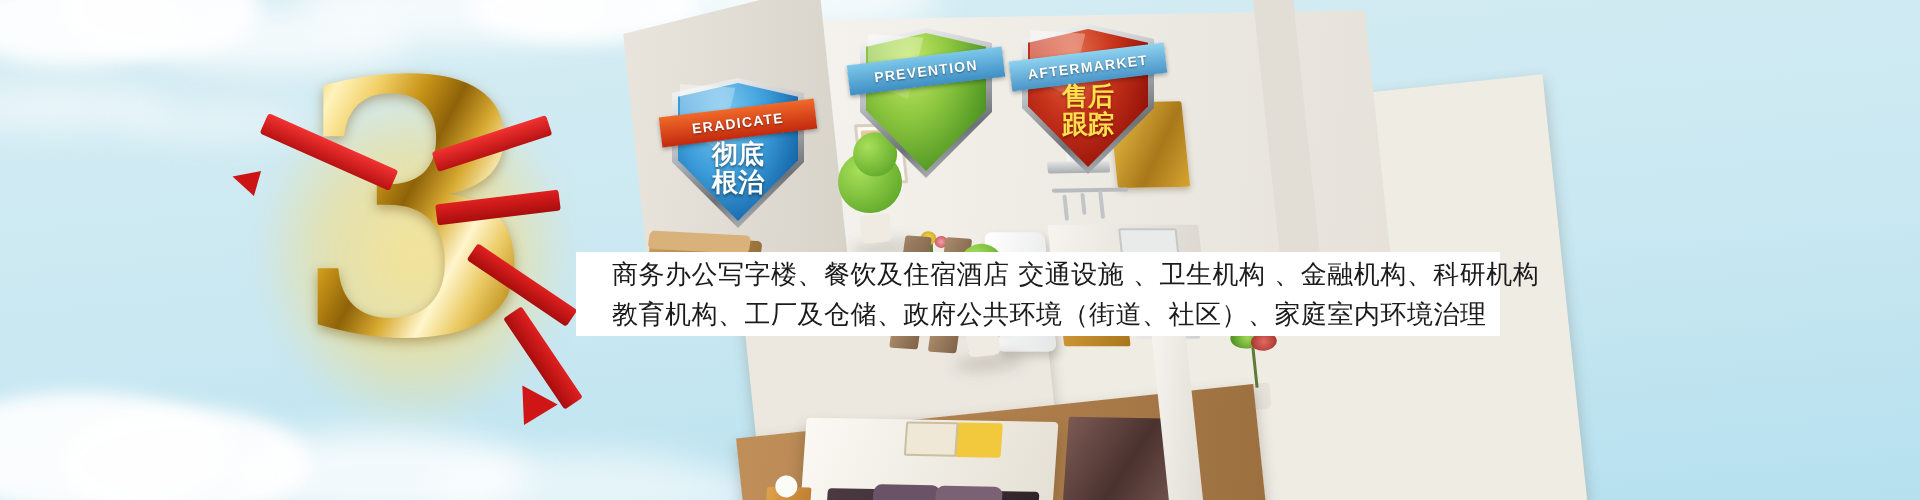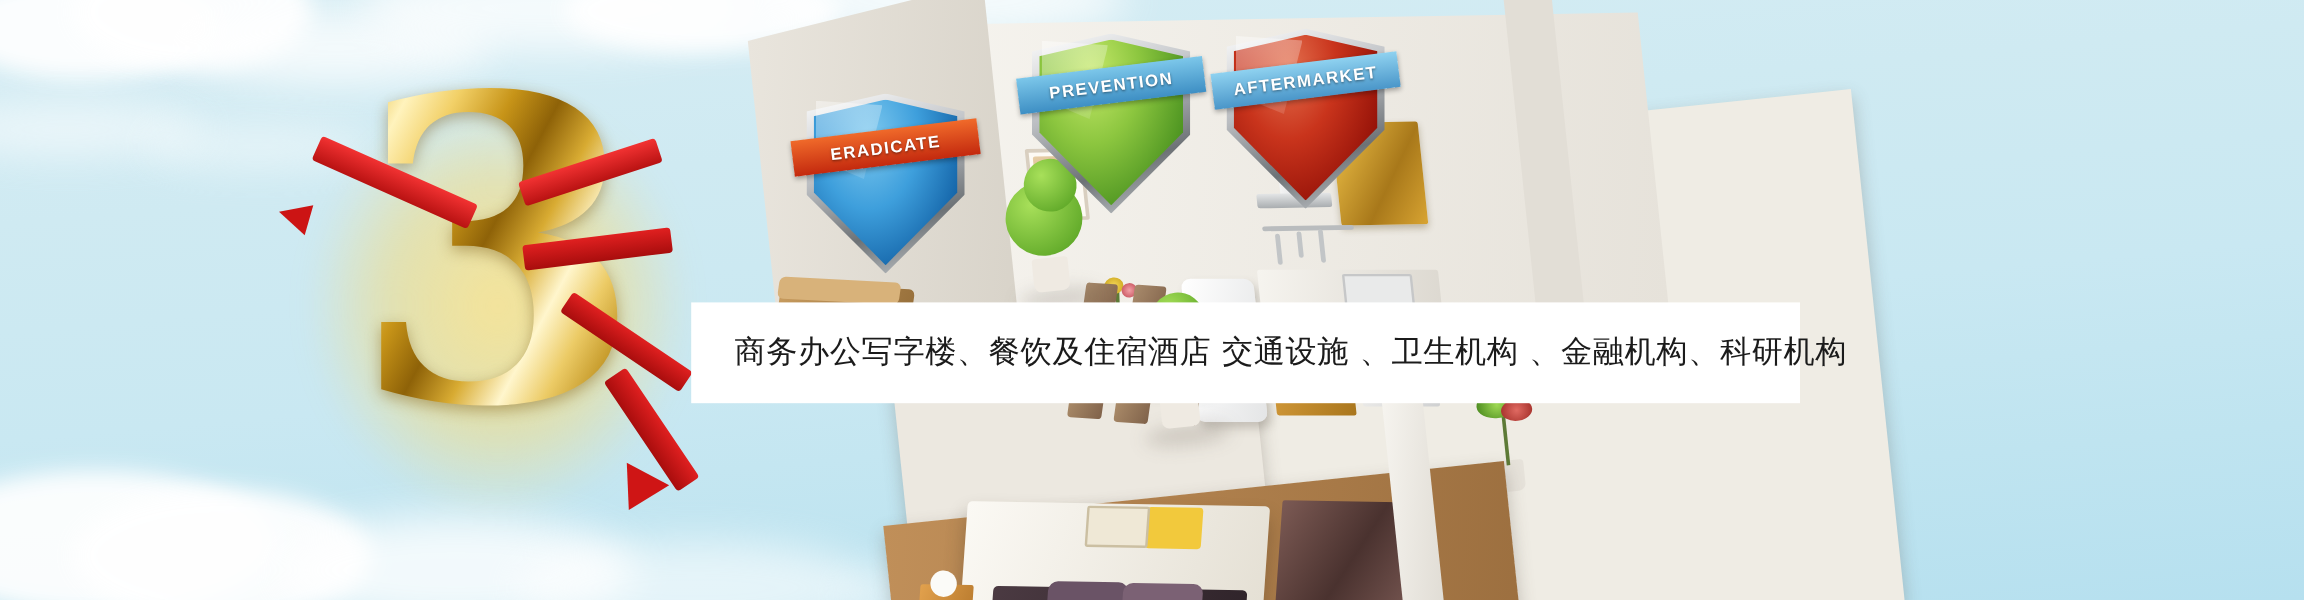--- a/index.html
+++ b/index.html
@@ -247,51 +247,60 @@
     <div class="wall" style="left:284px;top:340px;width:34px;height:210px;background:linear-gradient(100deg,#f6f4ef,#dedad2);transform:skewY(7deg);"></div>
   </div>
 
   <div class="shield" id="shield-eradicate">
     <div class="rim"></div>
     <div class="face"></div>
     <div class="gloss"></div>
     <div class="banner-strip">
       <span>ERADICATE</span>
     </div>
+    <div class="cn">
+      <div>彻底</div>
+      <div>根治</div>
+    </div>
   </div>
 
   <div class="shield" id="shield-prevention">
     <div class="rim"></div>
     <div class="face"></div>
     <div class="gloss"></div>
     <div class="banner-strip">
       <span>PREVENTION</span>
     </div>
   </div>
 
   <div class="shield" id="shield-aftermarket">
     <div class="rim"></div>
     <div class="face"></div>
     <div class="gloss"></div>
     <div class="banner-strip">
       <span>AFTERMARKET</span>
+    </div>
+    <div class="cn">
+      <div>售后</div>
+      <div>跟踪</div>
     </div>
   </div>
 
   <div class="three-wrap">
     <div class="three-glow"></div>
     <div class="three-char">3</div>
 
     <div class="ribbon hi" style="left:8px;top:66px;width:142px;height:22px;transform:rotate(24deg);"></div>
     <div class="ribbon-tail" style="left:-18px;top:92px;transform:rotate(16deg);"></div>
     <div class="ribbon hi" style="left:182px;top:58px;width:120px;height:21px;transform:rotate(-18deg);"></div>
     <div class="ribbon" style="left:186px;top:122px;width:124px;height:21px;transform:rotate(-7deg);"></div>
     <div class="ribbon" style="left:212px;top:200px;width:120px;height:20px;transform:rotate(34deg);"></div>
     <div class="ribbon" style="left:238px;top:272px;width:110px;height:22px;transform:rotate(56deg);"></div>
     <div class="ribbon-arrow" style="left:262px;top:318px;transform:rotate(28deg);"></div>
   </div>
 
   <div class="textpanel">
     <div class="line">商务办公写字楼、餐饮及住宿酒店 交通设施 、卫生机构 、金融机构、科研机构</div>
+    <div class="line">教育机构、工厂及仓储、政府公共环境（街道、社区）、家庭室内环境治理</div>
   </div>
 
 
 </div>
 
 </body></html>

